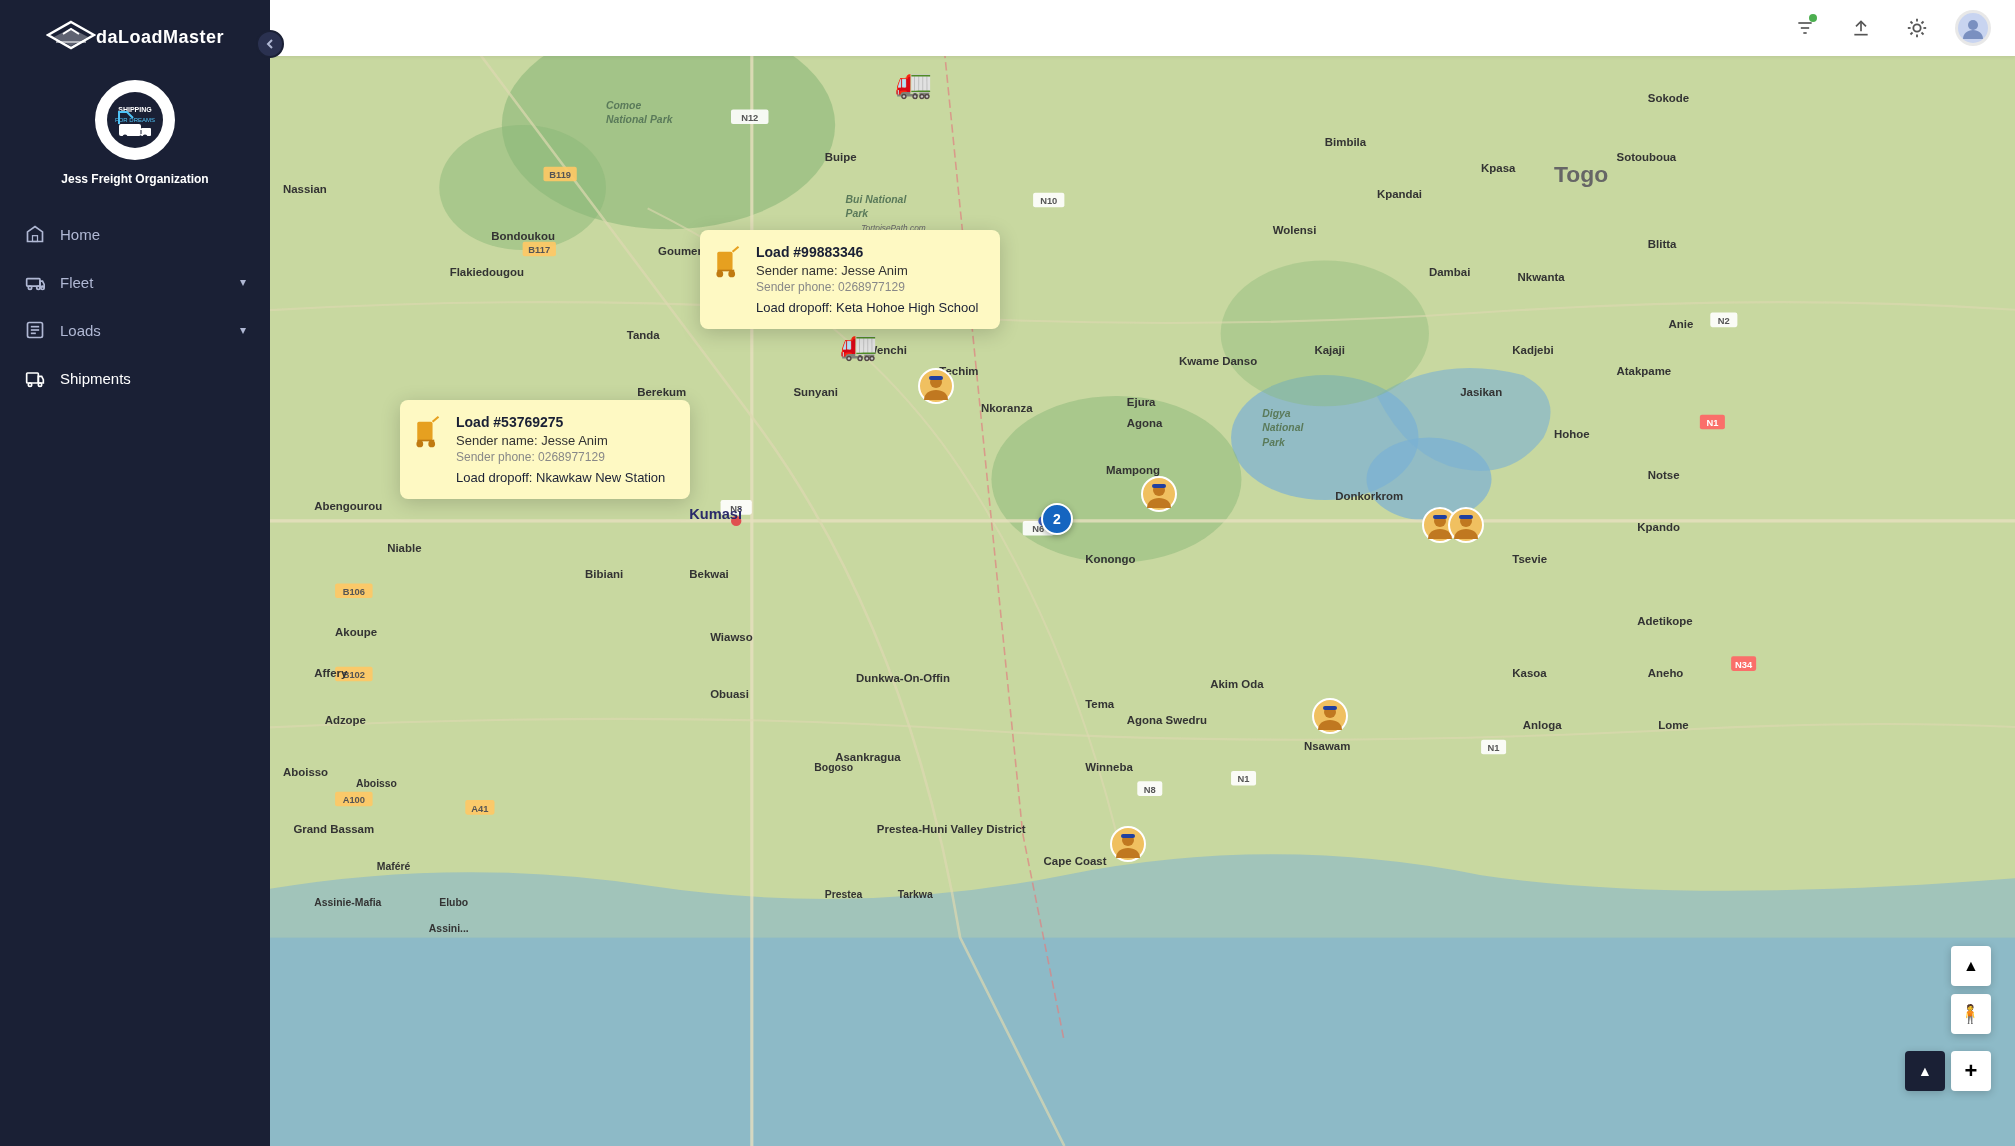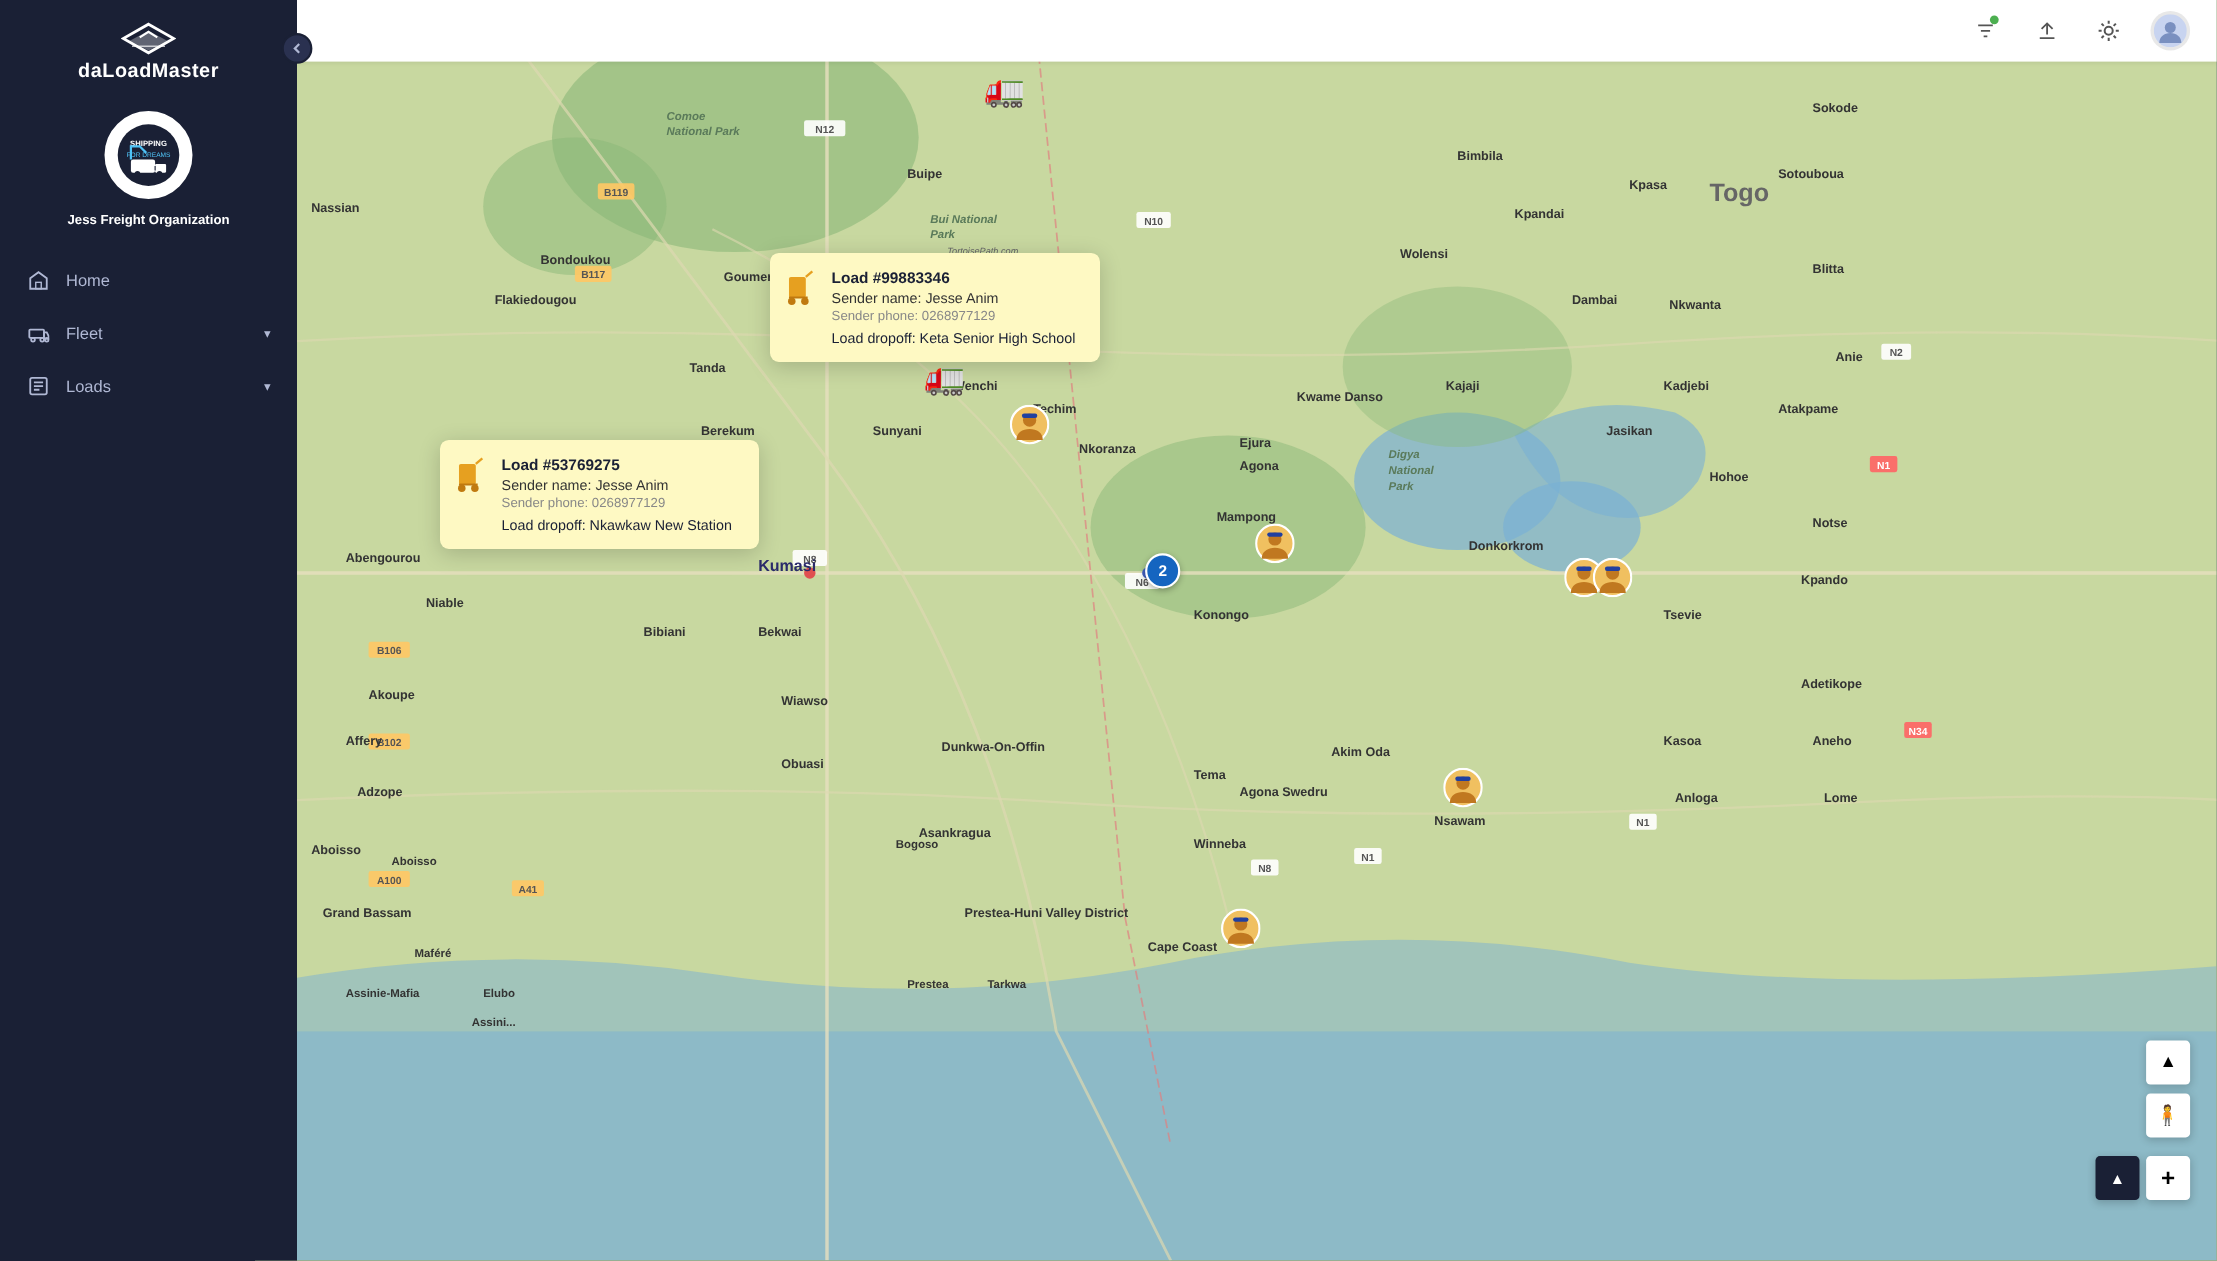--- a/index.html
+++ b/index.html
@@ -13,21 +13,21 @@
       color: #fff;
       display: flex;
       flex-direction: column;
       align-items: center;
       padding: 20px 0 0 0;
       position: relative;
       z-index: 10;
     }
     #sidebar .logo-area {
       display: flex;
-      flex-direction: column;
+      flex-direction: row;
       align-items: center;
       margin-bottom: 16px;
     }
     #sidebar .logo-icon {
       width: 50px; height: 30px;
       display: flex; align-items: center; justify-content: center;
       margin-bottom: 4px;
     }
     #sidebar .logo-icon svg { width: 50px; height: 30px; }
     #sidebar .logo-text {
@@ -264,20 +264,31 @@
           <line x1="7" y1="8" x2="17" y2="8"></line>
           <line x1="7" y1="12" x2="17" y2="12"></line>
           <line x1="7" y1="16" x2="13" y2="16"></line>
         </svg>
       </span>
       <span>Loads</span>
       <span class="nav-chevron">▾</span>
     </div>
 
 
+    <div class="nav-item active">
+      <span class="nav-icon">
+        <svg width="20" height="20" viewBox="0 0 24 24" fill="none" stroke="#fff" stroke-width="2">
+          <rect x="2" y="6" width="14" height="12" rx="1"></rect>
+          <path d="M16 10h4l2 4v4h-6V10z"></path>
+          <circle cx="6" cy="20" r="2"></circle>
+          <circle cx="18" cy="20" r="2"></circle>
+        </svg>
+      </span>
+      <span style="color:#fff;">Shipments</span>
+    </div>
   </nav>
 </div>
 
 <div id="topbar">
   <div class="tb-icons">
 
     <div class="tb-icon-btn">
       <svg width="20" height="20" viewBox="0 0 24 24" fill="none" stroke="#555" stroke-width="2">
         <line x1="4" y1="6" x2="20" y2="6"></line>
         <line x1="7" y1="12" x2="17" y2="12"></line>
@@ -508,21 +519,21 @@
         <rect x="5" y="8" width="18" height="22" rx="2" fill="#e6a020"></rect>
         <line x1="5" y1="30" x2="25" y2="30" stroke="#c07a10" stroke-width="2"></line>
         <circle cx="8" cy="34" r="4" fill="#c07a10"></circle>
         <circle cx="22" cy="34" r="4" fill="#c07a10"></circle>
         <line x1="23" y1="8" x2="30" y2="2" stroke="#e6a020" stroke-width="2.5"></line>
       </svg>
     </div>
     <div class="popup-title">Load #99883346</div>
     <div class="popup-row">Sender name: Jesse Anim</div>
     <div class="popup-row muted">Sender phone: 0268977129</div>
-    <div class="popup-dropoff">Load dropoff: Keta Senior High School</div>
+    <div class="popup-dropoff">Load dropoff: Keta Hohoe High School</div>
   </div>
 
   <div class="map-popup has-icon" style="top:400px; left:130px; min-width:290px;">
     <div class="popup-icon">
       <svg width="34" height="34" viewBox="0 0 40 40" fill="none">
         <rect x="5" y="8" width="18" height="22" rx="2" fill="#e6a020"></rect>
         <line x1="5" y1="30" x2="25" y2="30" stroke="#c07a10" stroke-width="2"></line>
         <circle cx="8" cy="34" r="4" fill="#c07a10"></circle>
         <circle cx="22" cy="34" r="4" fill="#c07a10"></circle>
         <line x1="23" y1="8" x2="30" y2="2" stroke="#e6a020" stroke-width="2.5"></line>

